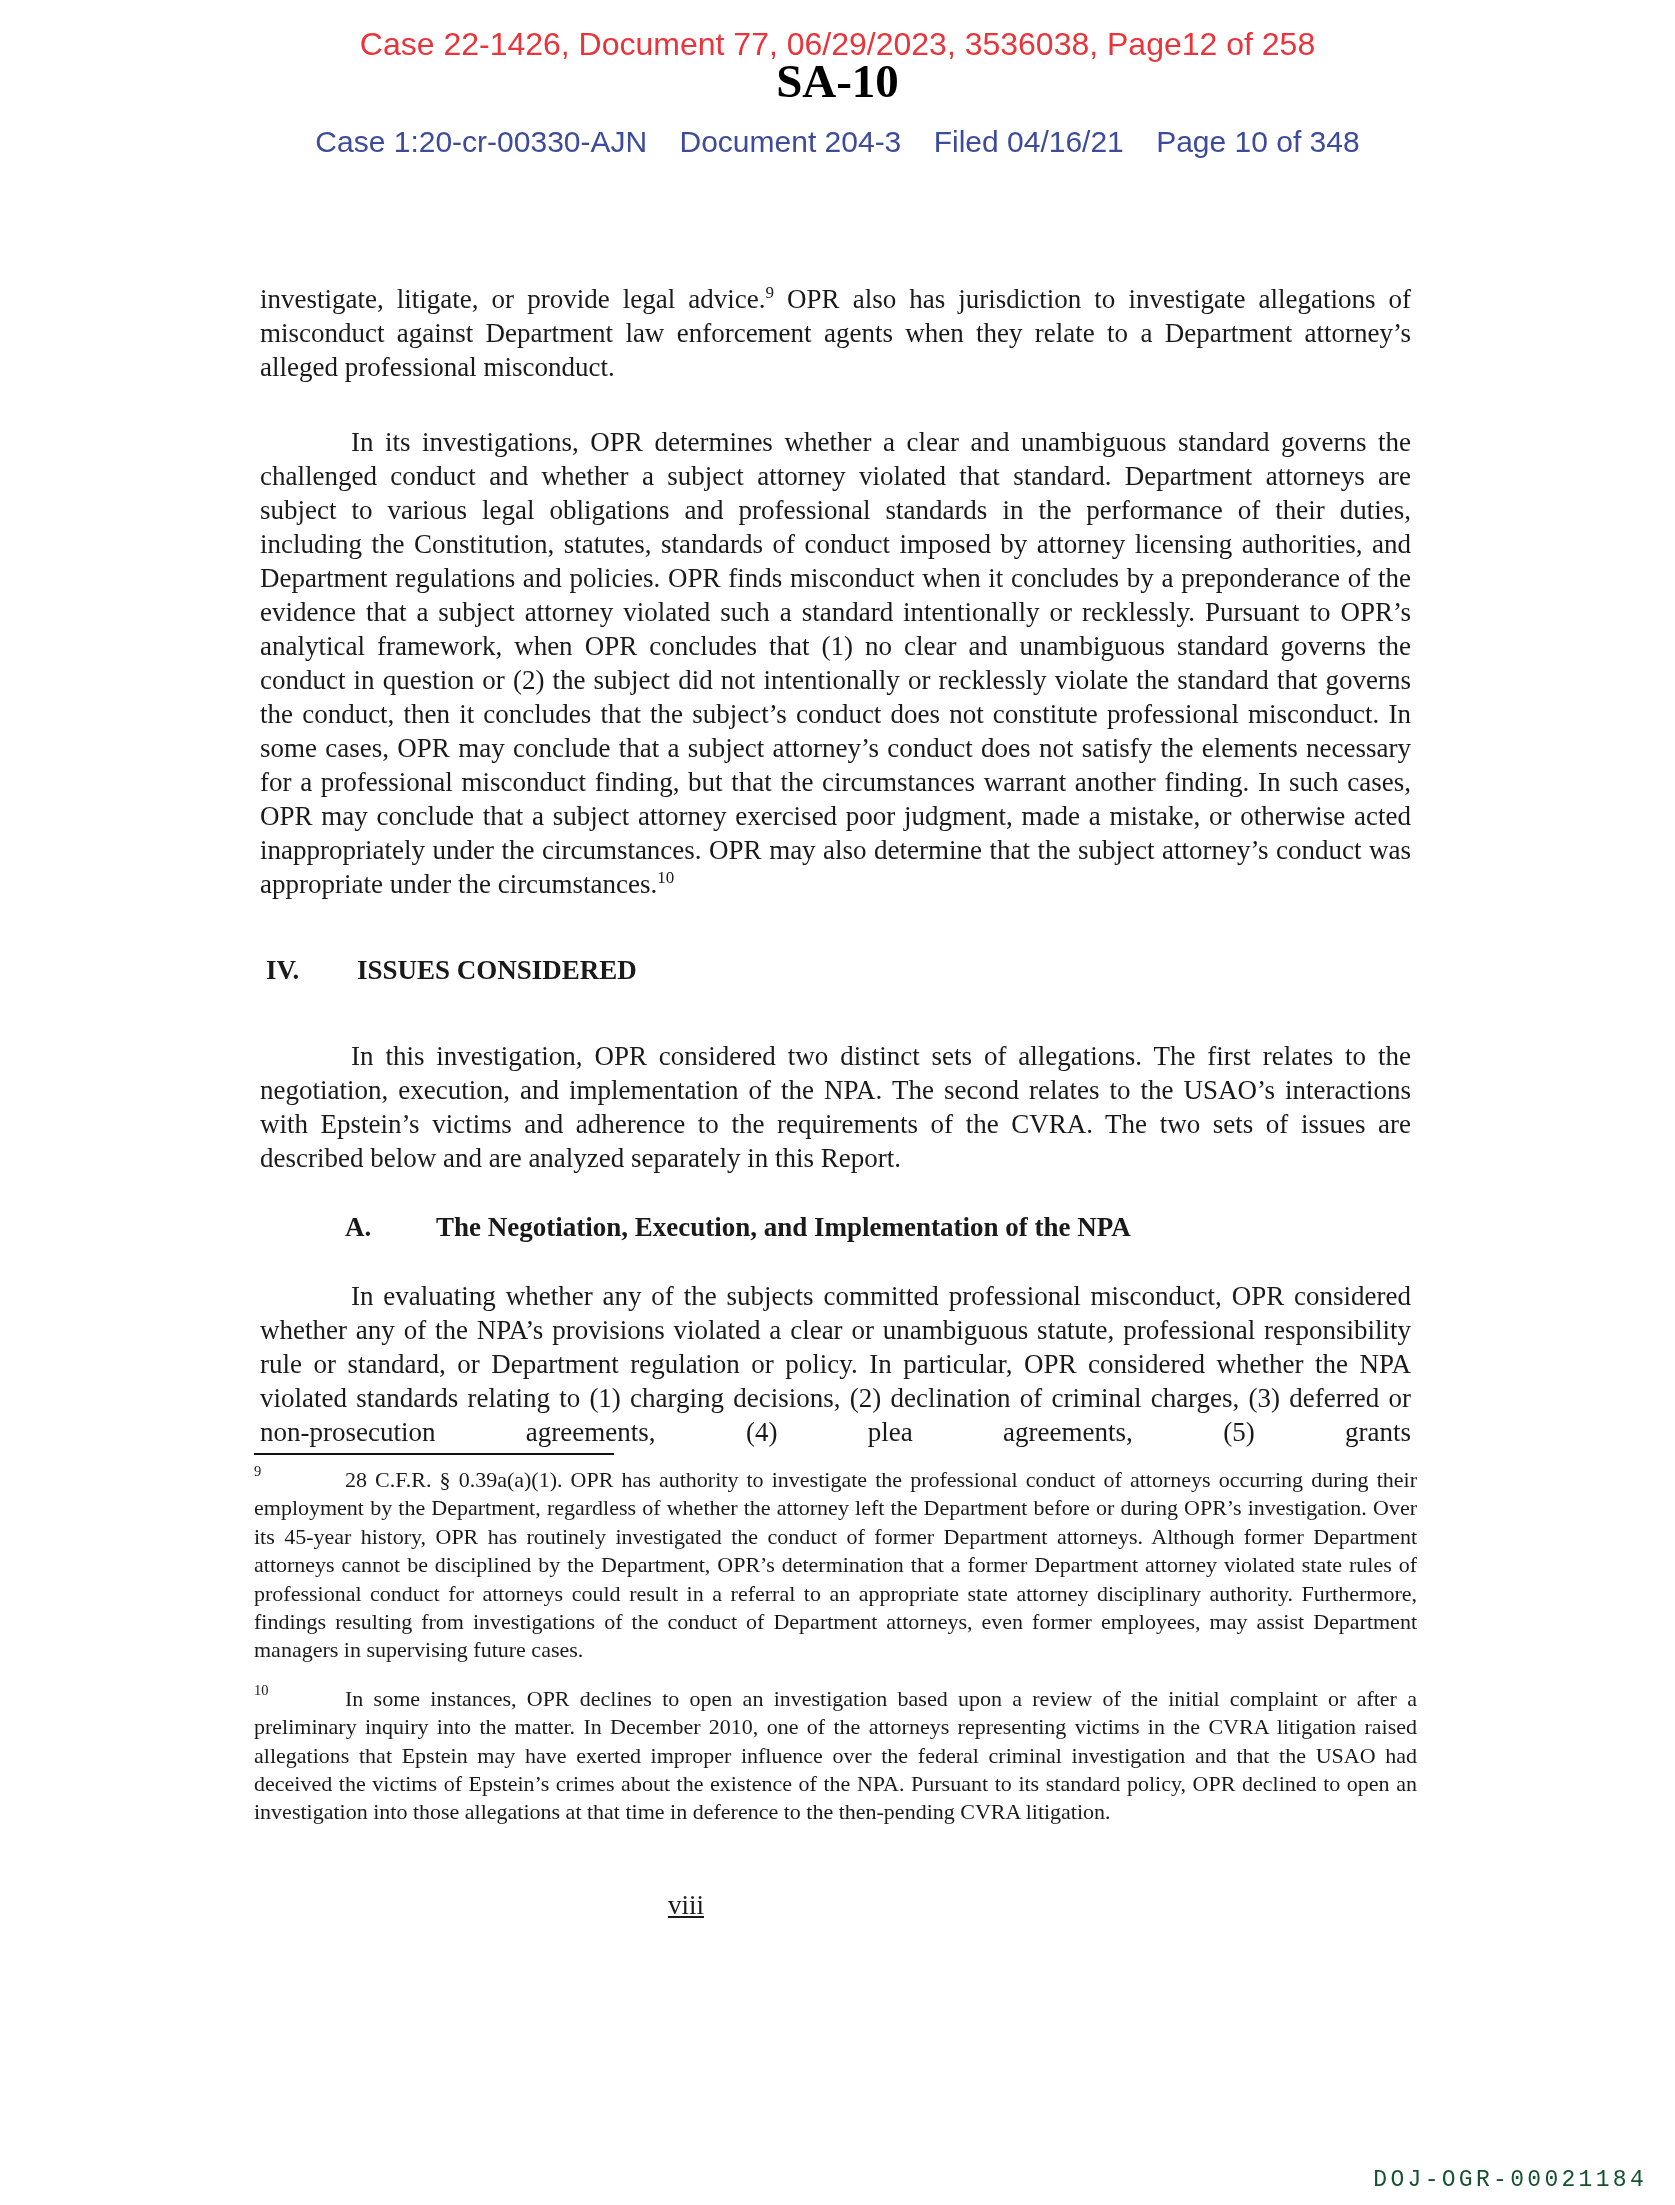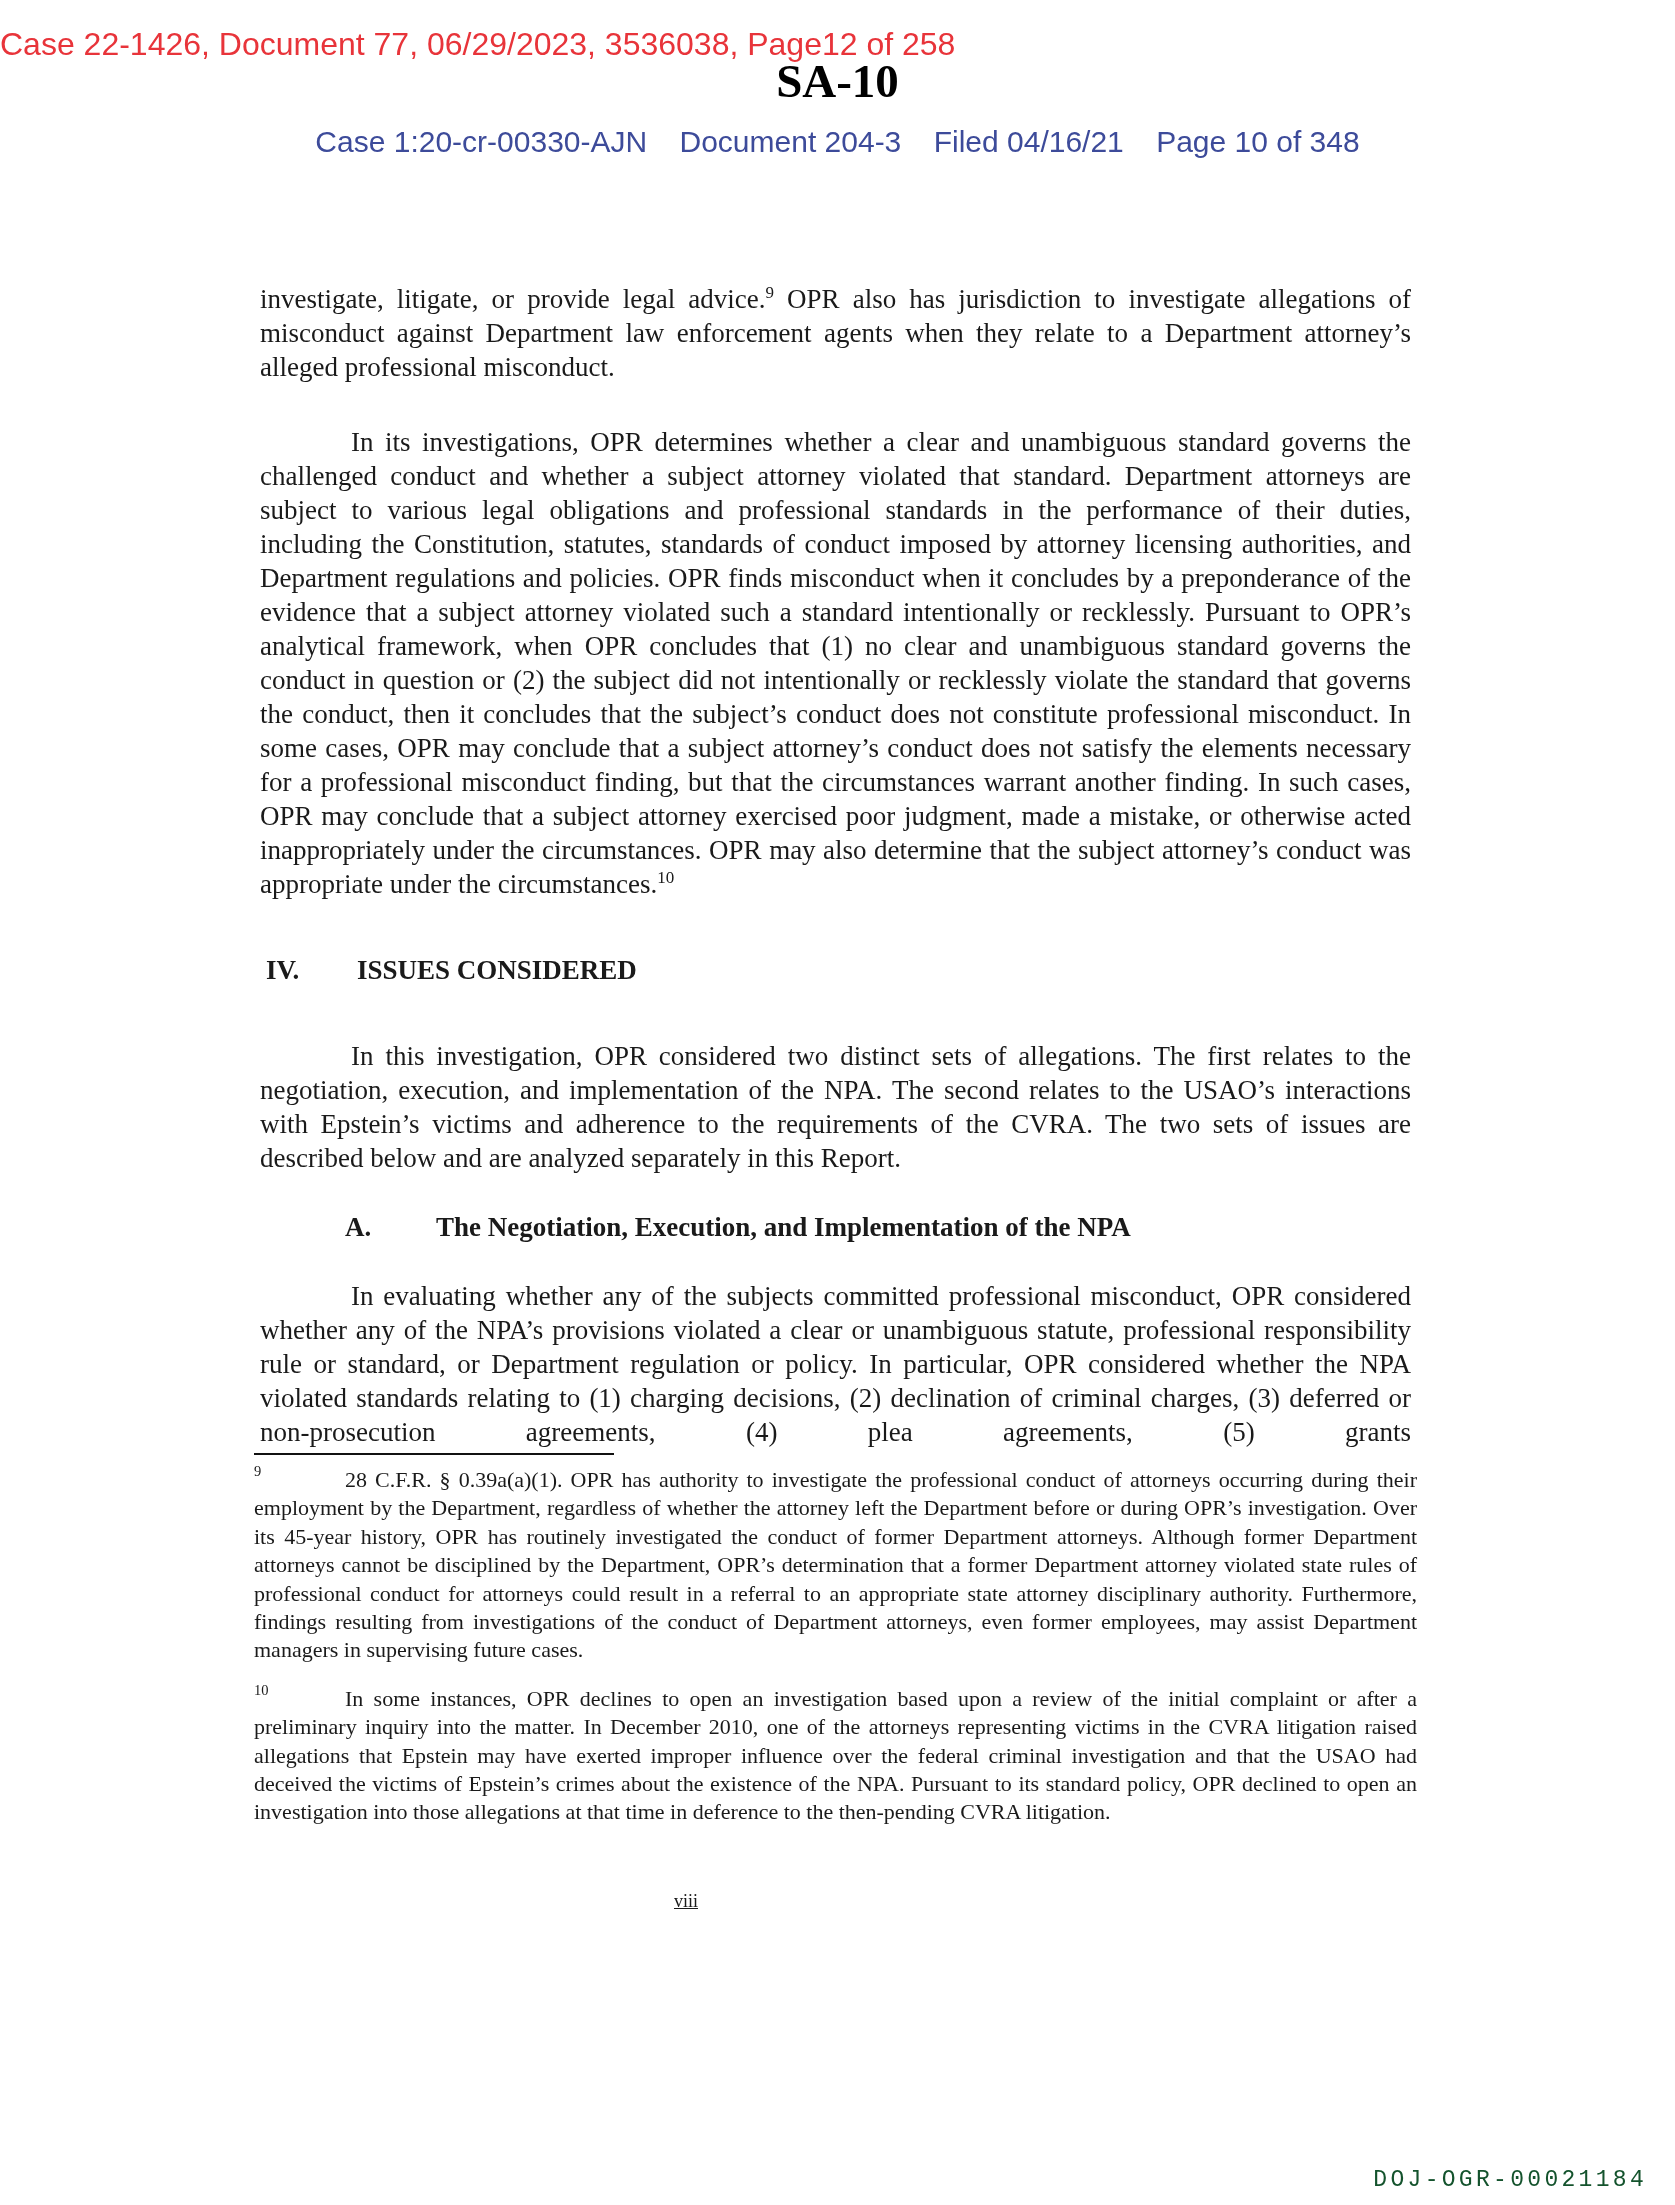--- a/index.html
+++ b/index.html
@@ -13,20 +13,21 @@
       position: relative;
       overflow: hidden;
       font-family: "Liberation Serif", "DejaVu Serif", serif;
       color: #1a1a1a;
     }
     .stamp-top {
       position: absolute;
       top: 28px;
       left: 0;
       width: 1675px;
+      text-align: center;
       font-family: "Liberation Sans", "DejaVu Sans", sans-serif;
       font-size: 32px;
       color: #e8343a;
       line-height: 1;
       letter-spacing: 0px;
     }
     .sa-label {
       position: absolute;
       top: 58px;
       left: 0;
@@ -128,21 +129,21 @@
       text-indent: 0;
       line-height: 20px;
     }
     .fn-gap { height: 20px; }
     .page-number {
       position: absolute;
       top: 1892px;
       left: 0;
       width: 1372px;
       text-align: center;
-      font-size: 18px;
+      font-size: 27px;
       line-height: 1;
       text-decoration: underline;
     }
     .bates {
       position: absolute;
       right: 28px;
       top: 2169px;
       font-family: "Liberation Mono", "DejaVu Sans Mono", monospace;
       font-size: 23px;
       letter-spacing: 3.3px;

